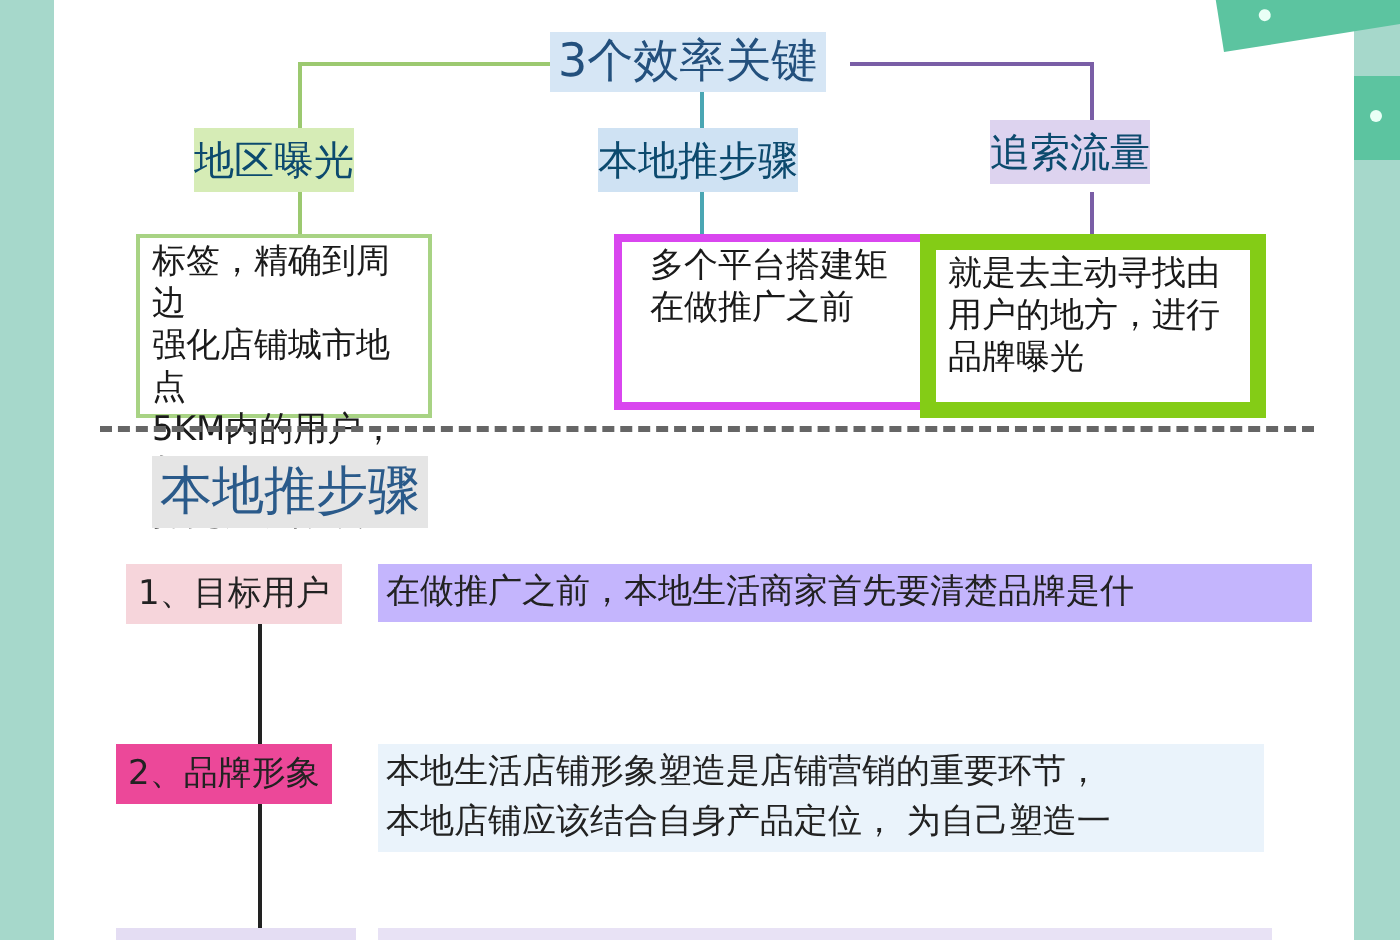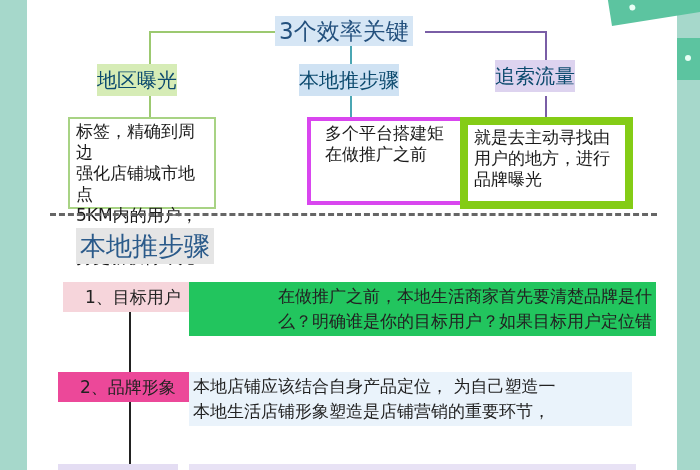--- a/index.html
+++ b/index.html
@@ -28,27 +28,27 @@
 
   .desc-box { position: absolute; padding: 2px 6px; font-size: 17px; line-height: 21px; background: #fff; color: #1a1a1a; }
   .desc-box.green { left: 68px; top: 117px; width: 148px; height: 92px; border: 2px solid #a8d384; }
   .desc-box.teal { left: 267px; top: 117px; width: 162px; height: 88px; border: 4px solid #d946ef; padding-left: 14px; margin-left: 40px; }
   .desc-box.purple { left: 460px; top: 117px; width: 173px; height: 92px; border: 8px solid #84cc16; }
 
   .divider { position: absolute; left: 50px; top: 213px; width: 607px; height: 0; border-top: 3px dashed #666; }
 
   .section-title { position: absolute; left: 76px; top: 228px; height: 36px; padding: 0 4px; background: #e5e5e5; color: #2a5a8a; font-size: 26px; line-height: 36px; white-space: nowrap; }
 
-  .step-label { position: absolute; height: 30px; padding: 0 22px; font-size: 17px; line-height: 30px; white-space: nowrap; color: #222; }
+  .step-label { position: absolute; height: 30px; padding: 0 6px; font-size: 17px; line-height: 30px; white-space: nowrap; color: #222; }
   .step-label.s1 { left: 63px; top: 282px; background: #f6d5db; }
   .step-label.s2 { left: 58px; top: 372px; background: #ec4899; }
   .step-label.s3 { left: 58px; top: 464px; width: 120px; background: #e4ddf3; }
 
   .step-desc { position: absolute; font-size: 17px; line-height: 25px; color: #222; padding: 2px 4px; }
-  .step-desc.s1 { left: 189px; top: 282px; width: 467px; background: #22c55e; text-align: right; }
+  .step-desc.s1 { left: 189px; top: 282px; width: 467px; background: #c4b5fd; }
   .step-desc.s2 { left: 189px; top: 372px; width: 443px; background: #eaf3fb; }
   .step-desc.s3 { left: 189px; top: 464px; width: 447px; height: 10px; background: #e8e2f5; }
   .step-desc .ln { display: block; white-space: nowrap; }
 </style>
 </head>
 <body>
 
 <div class="side-left"></div>
 <div class="side-right">
   <div class="band">
@@ -94,23 +94,22 @@
 <div class="divider"></div>
 
 <div class="section-title">本地推步骤</div>
 
 <div class="line dark" style="left:129px;top:312px;width:2px;height:60px"></div>
 <div class="line dark" style="left:129px;top:402px;width:2px;height:62px"></div>
 
 <div class="step-label s1">1、目标用户</div>
 <div class="step-desc s1">
   <span class="ln">在做推广之前，本地生活商家首先要清楚品牌是什</span>
-  <span class="ln">么？明确谁是你的目标用户？如果目标用户定位错</span>
 </div>
 
 <div class="step-label s2">2、品牌形象</div>
 <div class="step-desc s2">
+  <span class="ln">本地生活店铺形象塑造是店铺营销的重要环节，</span>
   <span class="ln">本地店铺应该结合自身产品定位， 为自己塑造一</span>
-  <span class="ln">本地生活店铺形象塑造是店铺营销的重要环节，</span>
 </div>
 
 <div class="step-label s3"></div>
 <div class="step-desc s3"></div>
 
 </body></html>

